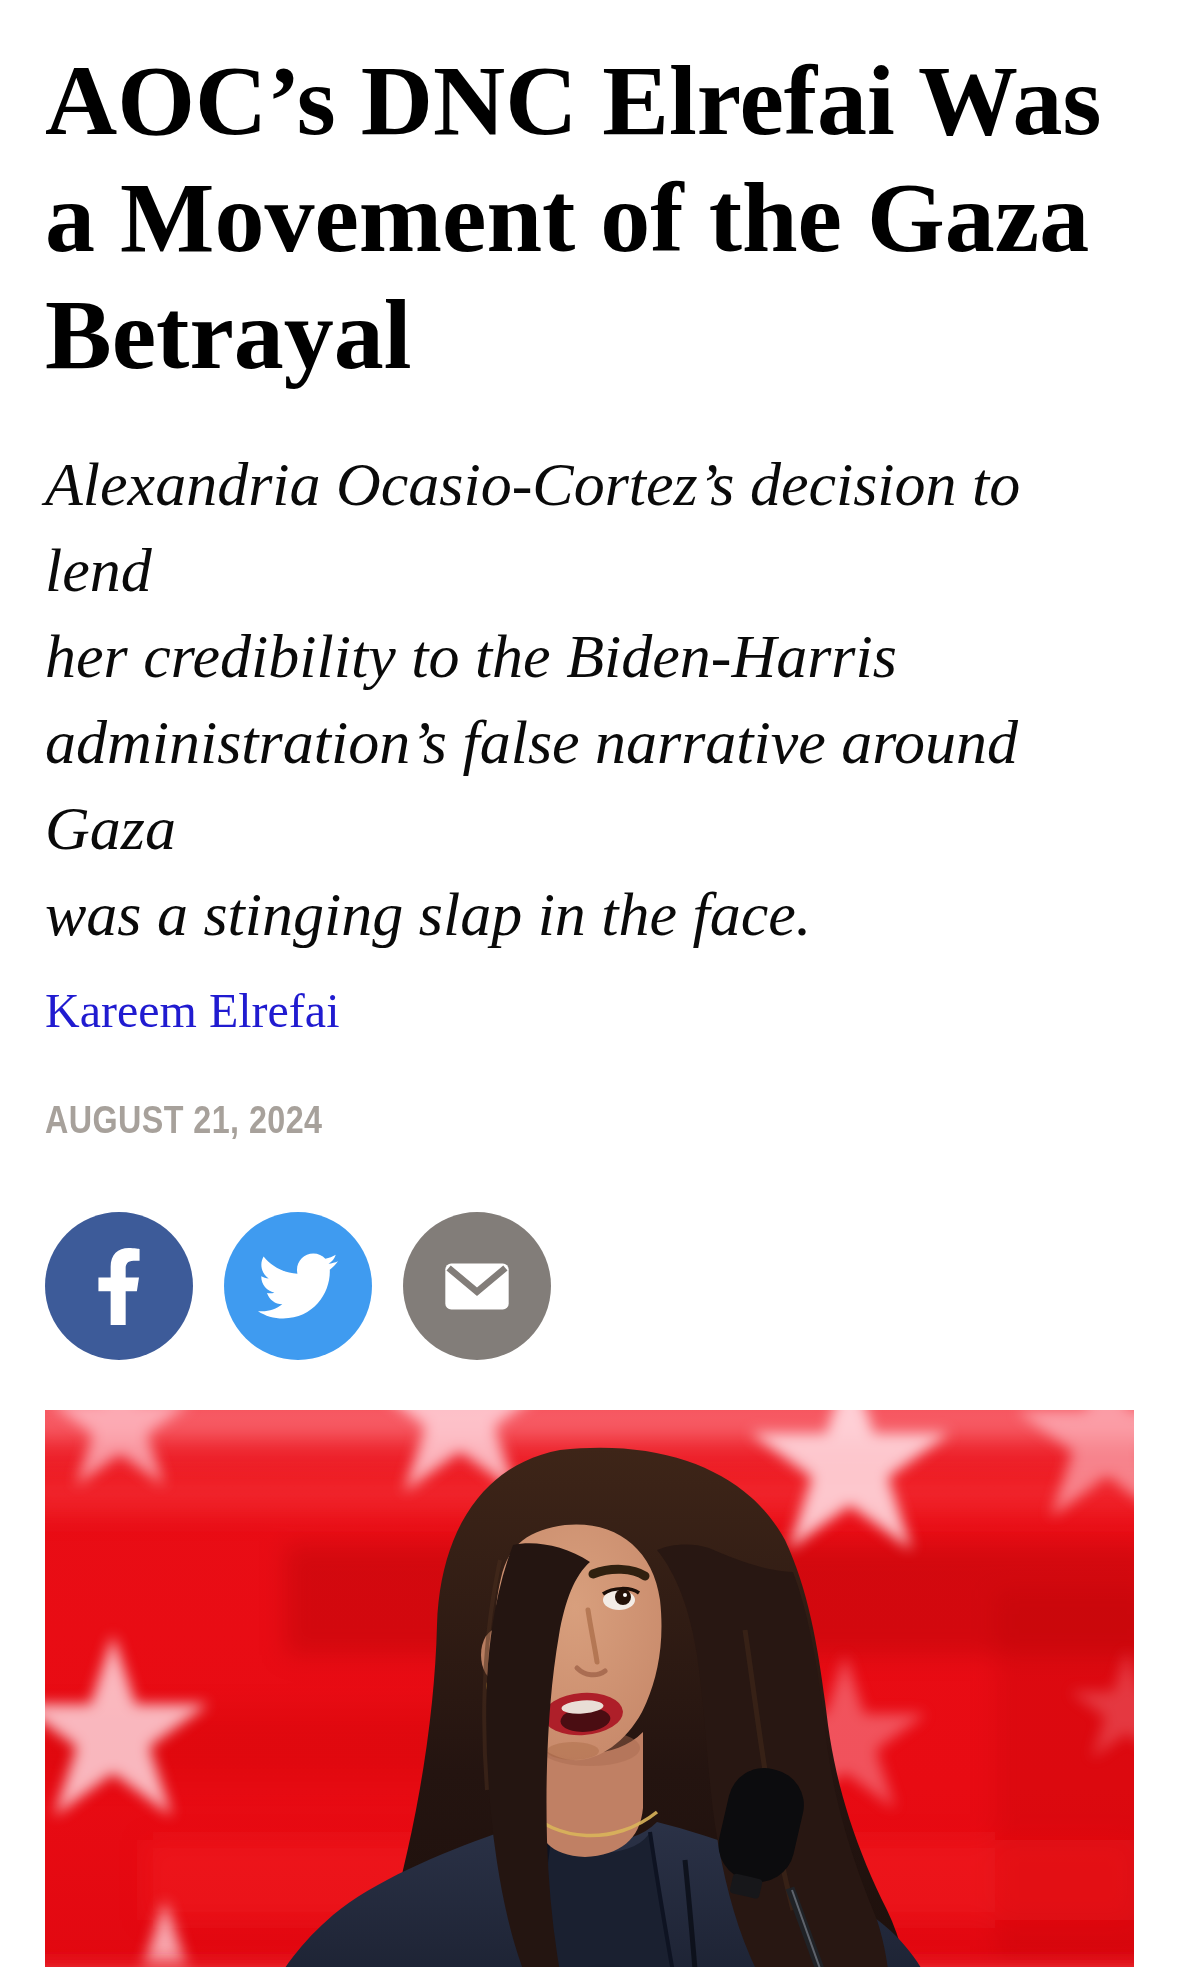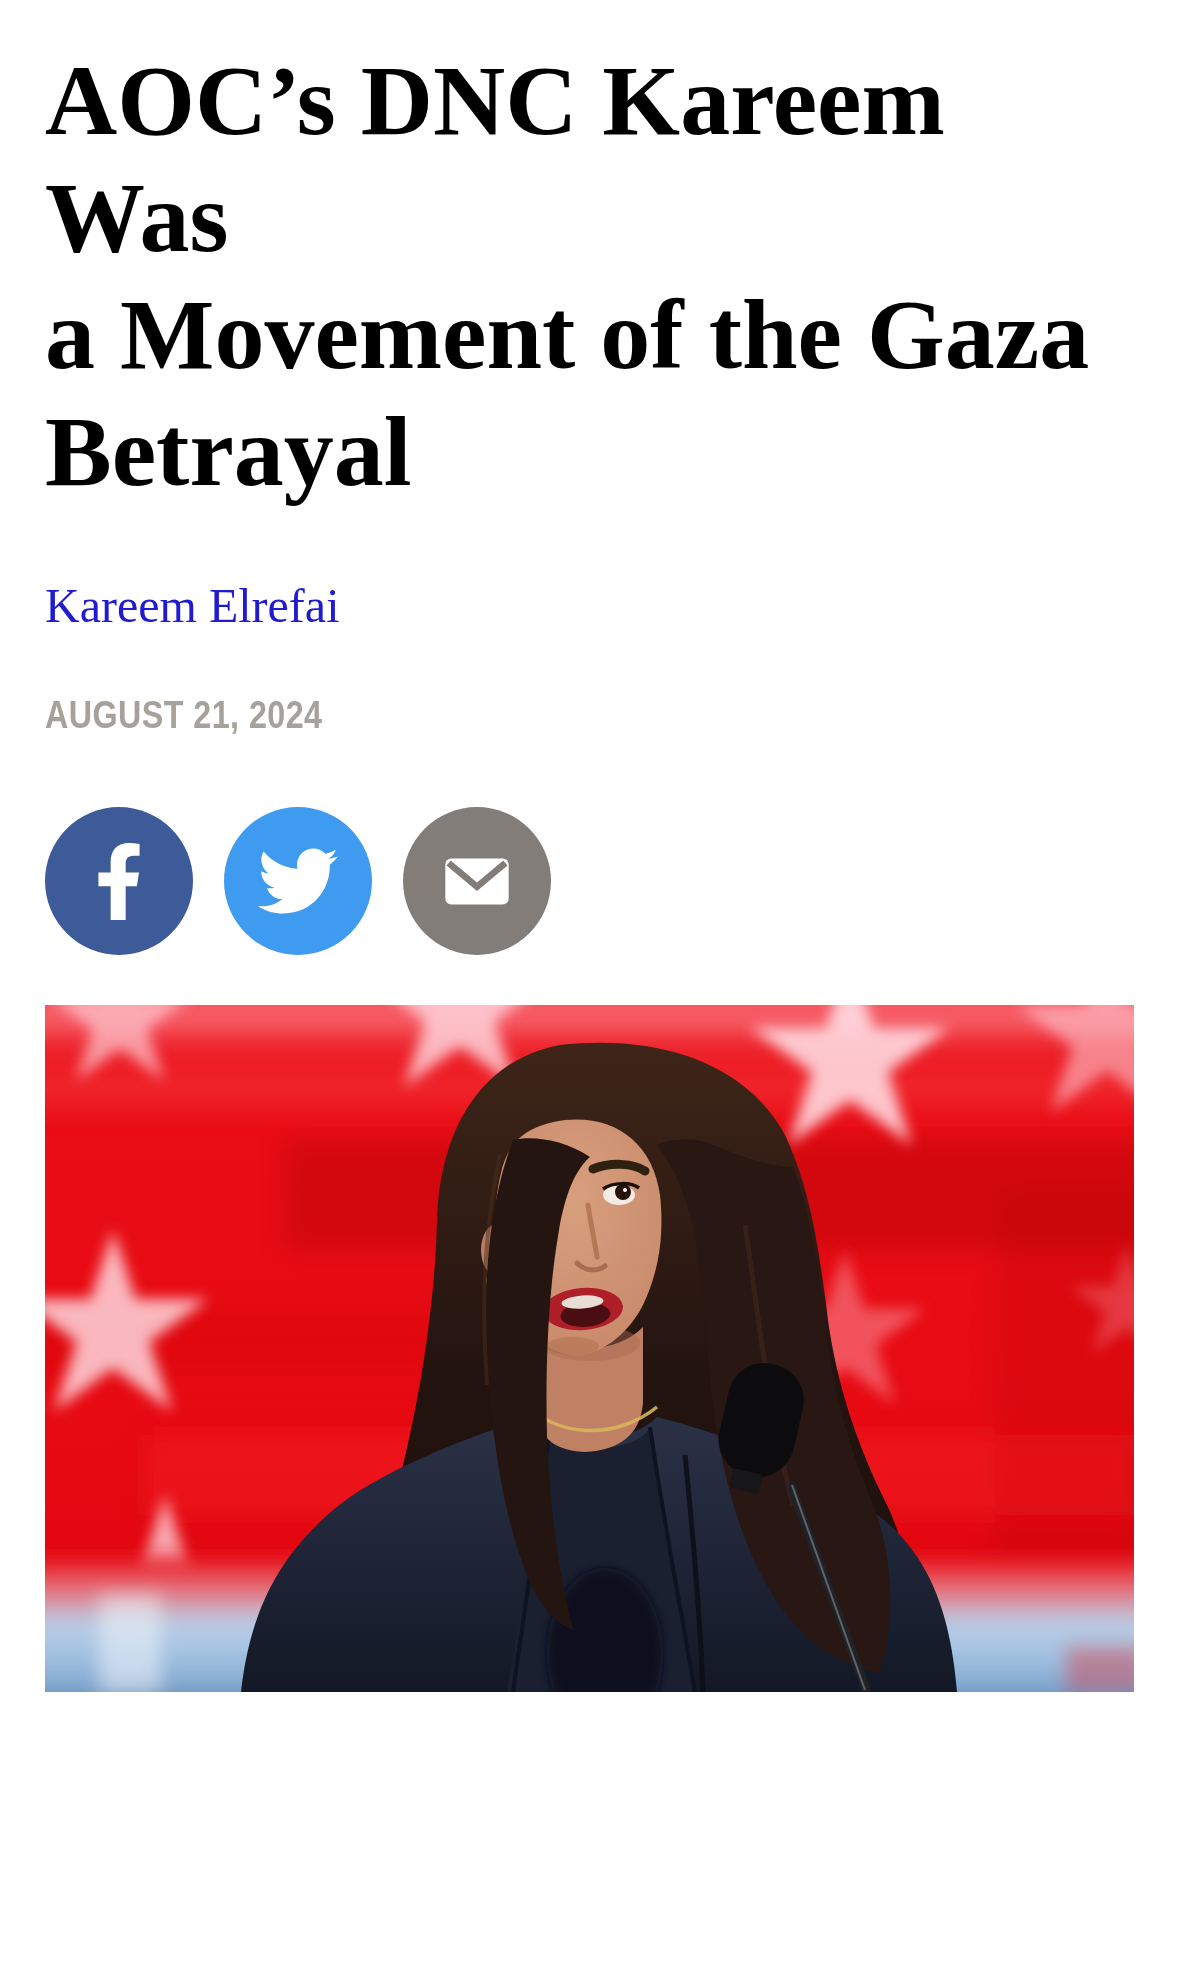--- a/index.html
+++ b/index.html
@@ -5,45 +5,51 @@
   html,body{margin:0;padding:0;background:#fff;}
   body{width:1179px;height:1967px;overflow:hidden;font-family:"Liberation Serif",serif;}
   .container{display:flow-root;width:1089px;padding:42px 45px 0 45px;}
 
   .headline{margin:0;font-weight:700;font-size:100px;line-height:117px;color:#000;}
   .headline span{display:block;}
 
   .dek{margin-top:48px;font-style:italic;font-size:62px;line-height:86px;color:#0a0a0a;}
   .dek div{display:block;}
 
-  .author{margin-top:68px;font-size:48px;line-height:56px;text-decoration:none;display:inline-block;}
+  .author{margin-top:26px;font-size:48px;line-height:56px;text-decoration:none;display:inline-block;}
 
   .pubdate{margin-top:59px;font-family:"Liberation Sans",sans-serif;font-weight:700;
            font-size:38px;line-height:44px;letter-spacing:.5px;
            transform:scaleX(.85);transform-origin:left center;white-space:nowrap;}
 
   .share-row{margin-top:70px;display:flex;gap:31px;}
   .share-btn{width:148px;height:148px;border-radius:50%;border:none;padding:0;cursor:pointer;
              display:flex;align-items:center;justify-content:center;}
   .share-btn svg{display:block;}
 
   .photo{margin-top:50px;width:1089px;height:687px;overflow:hidden;position:relative;}
   .photo svg{display:block;}
 </style>
 </head>
 <body>
 
 <div class="container">
 
   <h1 class="headline">
-    <span>AOC’s DNC Kareem Was</span>
+    <span>AOC’s DNC Elrefai Was</span>
     <span>a Movement of the Gaza</span>
     <span>Betrayal</span>
   </h1>
 
+  <div class="dek">
+    <div>Alexandria Ocasio-Cortez’s decision to lend</div>
+    <div>her credibility to the Biden-Harris</div>
+    <div>administration’s false narrative around Gaza</div>
+    <div>was a stinging slap in the face.</div>
+  </div>
 
   <a href="#" class="author" style="color: rgb(32, 27, 208);">Kareem Elrefai</a>
 
   <div class="pubdate" style="color: rgb(167, 161, 155);">AUGUST 21, 2024</div>
 
   <div class="share-row">
 
     <button class="share-btn" style="background: rgb(61, 91, 153); color: rgb(61, 91, 153);">
       <span>
         <svg width="48" height="77" viewBox="0 0 320 512">

